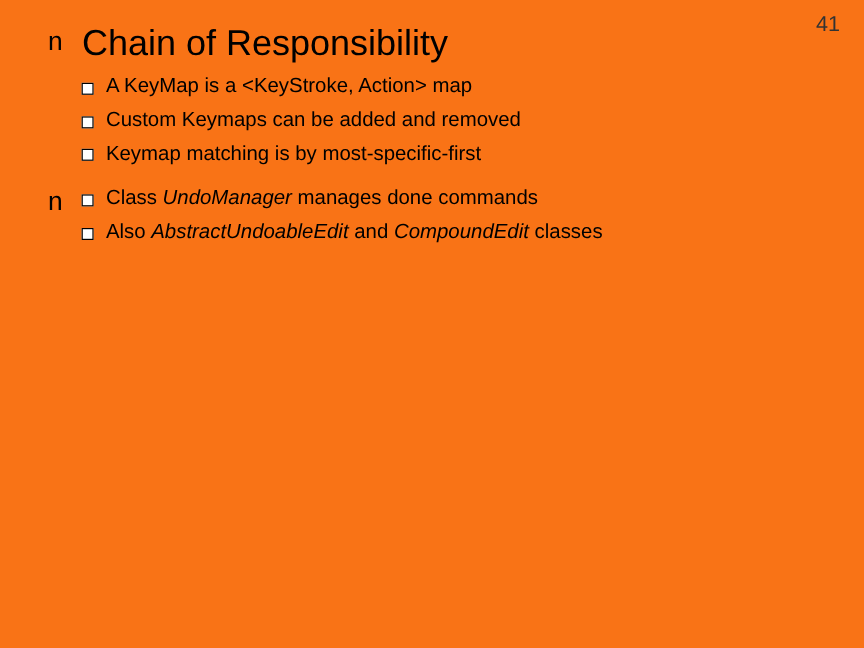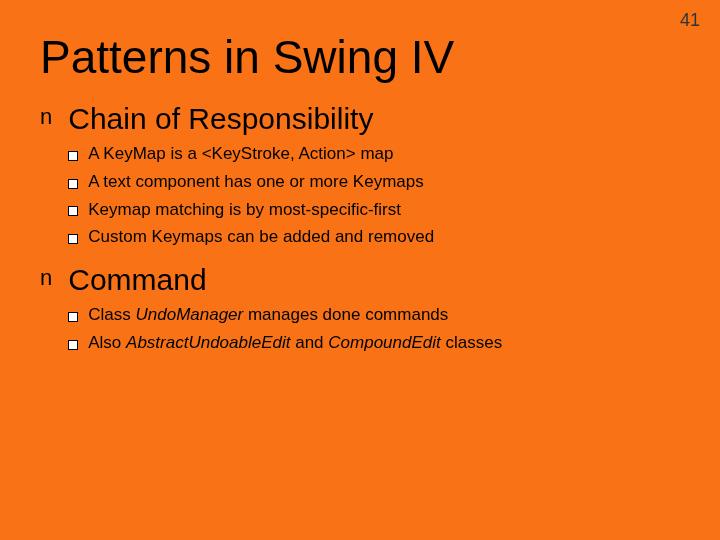--- a/index.html
+++ b/index.html
@@ -98,51 +98,45 @@
       font-style: italic;
     }
   </style>
 </head>
 <body>
 
 <div class="slide">
 
   <div class="slide-number">41</div>
 
-  <div class="slide-title">Patterns in Swing IV</div>
 
   <div class="section">
     <div class="bullet-n">n</div>
     <div class="section-content">
       <div class="section-heading">Chain of Responsibility</div>
       <ul class="sub-list">
         <li>
           <span class="square-bullet"></span>
           <span class="li-text">A KeyMap is a &lt;KeyStroke, Action&gt; map</span>
         </li>
         <li>
           <span class="square-bullet"></span>
-          <span class="li-text">A text component has one or more Keymaps</span>
+          <span class="li-text">Custom Keymaps can be added and removed</span>
         </li>
         <li>
           <span class="square-bullet"></span>
           <span class="li-text">Keymap matching is by most-specific-first</span>
-        </li>
-        <li>
-          <span class="square-bullet"></span>
-          <span class="li-text">Custom Keymaps can be added and removed</span>
         </li>
       </ul>
     </div>
   </div>
 
   <div class="section">
     <div class="bullet-n">n</div>
     <div class="section-content">
-      <div class="section-heading">Command</div>
       <ul class="sub-list">
         <li>
           <span class="square-bullet"></span>
           <span class="li-text">Class <span class="italic">UndoManager</span> manages done commands</span>
         </li>
         <li>
           <span class="square-bullet"></span>
           <span class="li-text">Also <span class="italic">AbstractUndoableEdit</span> and <span class="italic">CompoundEdit</span> classes</span>
         </li>
       </ul>

